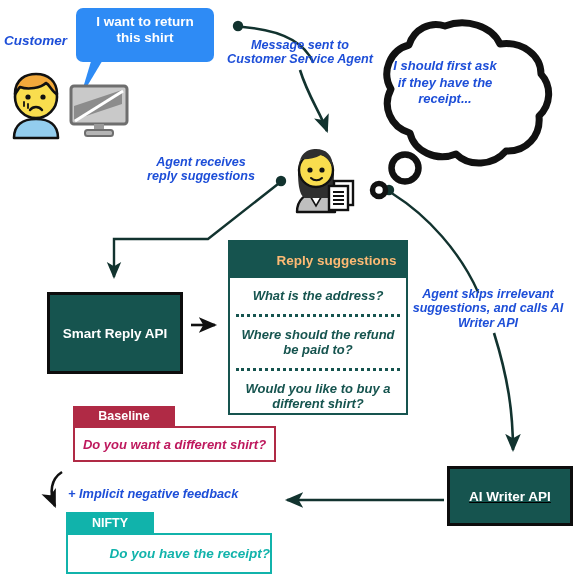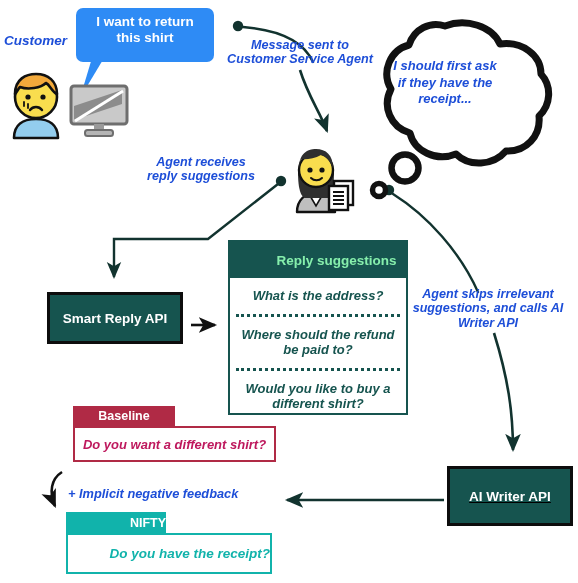--- a/index.html
+++ b/index.html
@@ -24,52 +24,52 @@
 
   
   #ann-message{left:222px;top:38px;width:156px;font-size:12.6px;}
   #ann-agent-recv{left:142px;top:155px;width:118px;font-size:12.6px;}
   #ann-skips{left:404px;top:287px;width:168px;font-size:12.6px;}
   #ann-feedback{left:68px;top:487px;width:200px;font-size:12.8px;text-align:left;}
 
   
   .box{position:absolute;box-sizing:border-box;display:flex;align-items:center;
        justify-content:center;text-align:center;}
-  #smart-reply-api{left:47px;top:292px;width:136px;height:52px;
+  #smart-reply-api{left:47px;top:292px;width:136px;height:82px;
        background:#16544F;border:3px solid #0d0d0d;}
   #smart-reply-api .t{color:#ffffff;font-weight:bold;font-size:13.5px;}
   #ai-writer-api{left:447px;top:466px;width:126px;height:60px;
        background:#16544F;border:3px solid #0d0d0d;text-decoration:underline;}
   #ai-writer-api .t{color:#ffffff;font-weight:bold;font-size:13.5px;}
 
   
   #reply-panel{position:absolute;left:228px;top:240px;width:180px;height:175px;
       border:2px solid #16544F;box-sizing:border-box;background:#ffffff;}
   #reply-panel-header{height:36px;background:#16544F;display:flex;
       align-items:center;justify-content:center;}
-  #reply-panel-header .t{color:#86efac;font-weight:bold;font-size:13.5px;margin-left:37px;}
+  #reply-panel-header .t{color:#fdba74;font-weight:bold;font-size:13.5px;margin-left:37px;}
   #reply-list{padding:0;}
   .reply-item{color:#16544F;font-weight:bold;font-style:italic;font-size:13px;
       text-align:center;line-height:1.2;padding:10px 7px;box-sizing:border-box;}
   .reply-sep{border-top:3px dotted #16544F;margin:0 6px;height:0;}
 
   
   #baseline-card{position:absolute;left:73px;top:406px;width:203px;height:56px;}
   #baseline-tab{position:absolute;left:0;top:0;width:102px;height:20px;
       background:#B02A45;display:flex;align-items:center;justify-content:center;}
   #baseline-tab .t{color:#ffffff;font-weight:bold;font-size:12.5px;}
   #baseline-body{position:absolute;left:0;top:20px;width:203px;height:36px;
       border:2px solid #B02A45;box-sizing:border-box;background:#ffffff;
       display:flex;align-items:center;justify-content:center;}
   #baseline-body .t{color:#be185d;font-weight:bold;font-style:italic;font-size:13px;}
 
   
   #nifty-card{position:absolute;left:66px;top:512px;width:206px;height:62px;}
-  #nifty-tab{position:absolute;left:0;top:0;width:100px;height:21px;
-      background:#11B3AB;display:flex;align-items:center;justify-content:flex-end;}
+  #nifty-tab{position:absolute;left:0;top:0;width:88px;height:21px;
+      background:#11B3AB;display:flex;align-items:center;justify-content:center;}
   #nifty-tab .t{color:#ffffff;font-weight:bold;font-size:12.5px;}
   #nifty-body{position:absolute;left:0;top:21px;width:206px;height:41px;
       border:2px solid #11B3AB;box-sizing:border-box;background:#ffffff;
       display:flex;align-items:center;justify-content:flex-end;}
   #nifty-body .t{color:#11B3AB;font-weight:bold;font-style:italic;font-size:13.5px;}
 
   
   #customer-figure{position:absolute;left:6px;top:72px;width:60px;height:66px;}
   #monitor-figure{position:absolute;left:68px;top:84px;width:62px;height:54px;}
   #agent-figure{position:absolute;left:292px;top:148px;width:66px;height:64px;}

